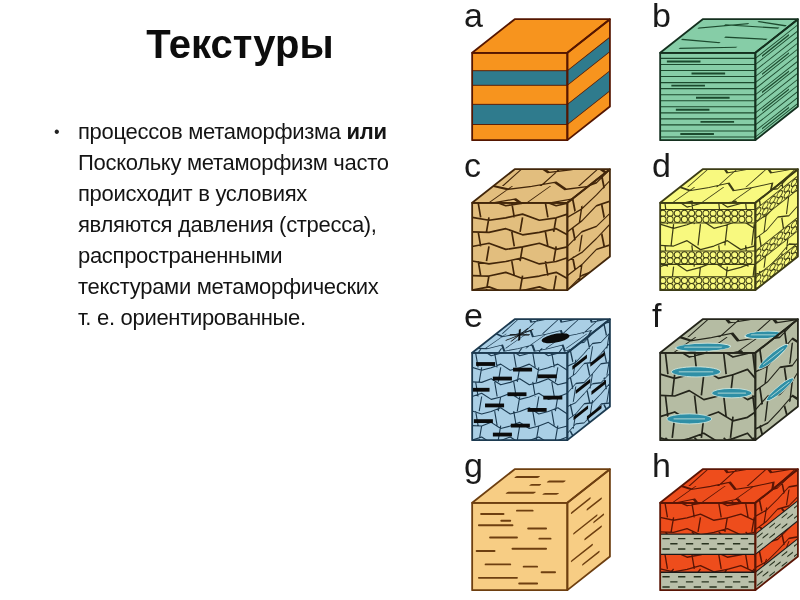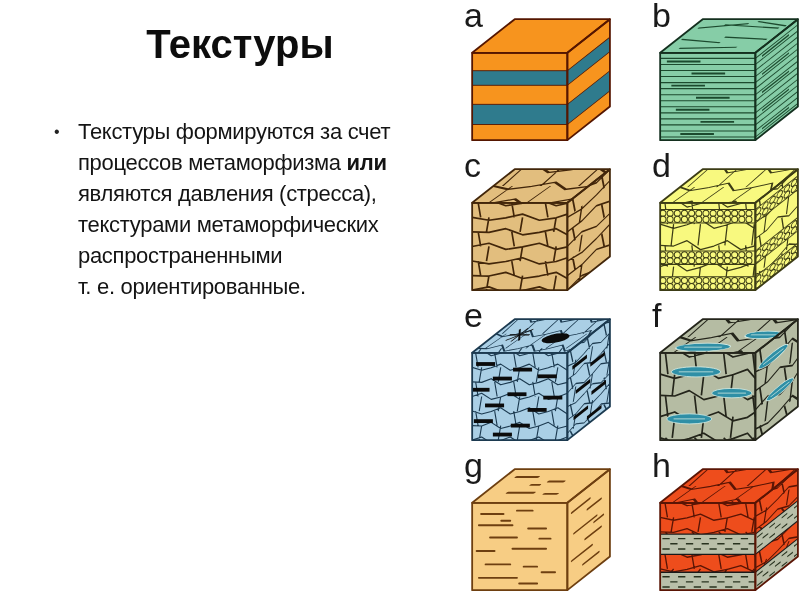--- a/index.html
+++ b/index.html
@@ -17,25 +17,26 @@
   .cube-svg{position:absolute;left:12px;top:8px;width:168px;height:140px;}
 </style>
 </head>
 <body>
 
 <div class="slide">
   <h1 class="page-title">Текстуры</h1>
   <div class="bullet-row">
     <span class="bullet-marker">•</span>
     <div id="body-lines">
-        <div class="body-line"><span>Текстуры формируются за счет</span></div>
         <div class="body-line"><span>процессов метаморфизма </span><b>или</b></div>
+        <div class="body-line"><span>Поскольку метаморфизм часто</span></div>
+        <div class="body-line"><span>происходит в условиях</span></div>
         <div class="body-line"><span>являются давления (стресса),</span></div>
+        <div class="body-line"><span>распространенными</span></div>
         <div class="body-line"><span>текстурами метаморфических</span></div>
-        <div class="body-line"><span>распространенными</span></div>
         <div class="body-line"><span>т. е. ориентированные.</span></div>
       </div>
   </div>
   <div id="cube-grid">
       <div class="cube-cell" style="left: 440px; top: 0px;">
         <span class="cube-label">a</span>
         <svg viewBox="0 0 150 125" class="cube-svg">
           <defs>
             <clipPath id="cf0">
               <polygon points="18,40 103,40 103,118 18,118"></polygon>

